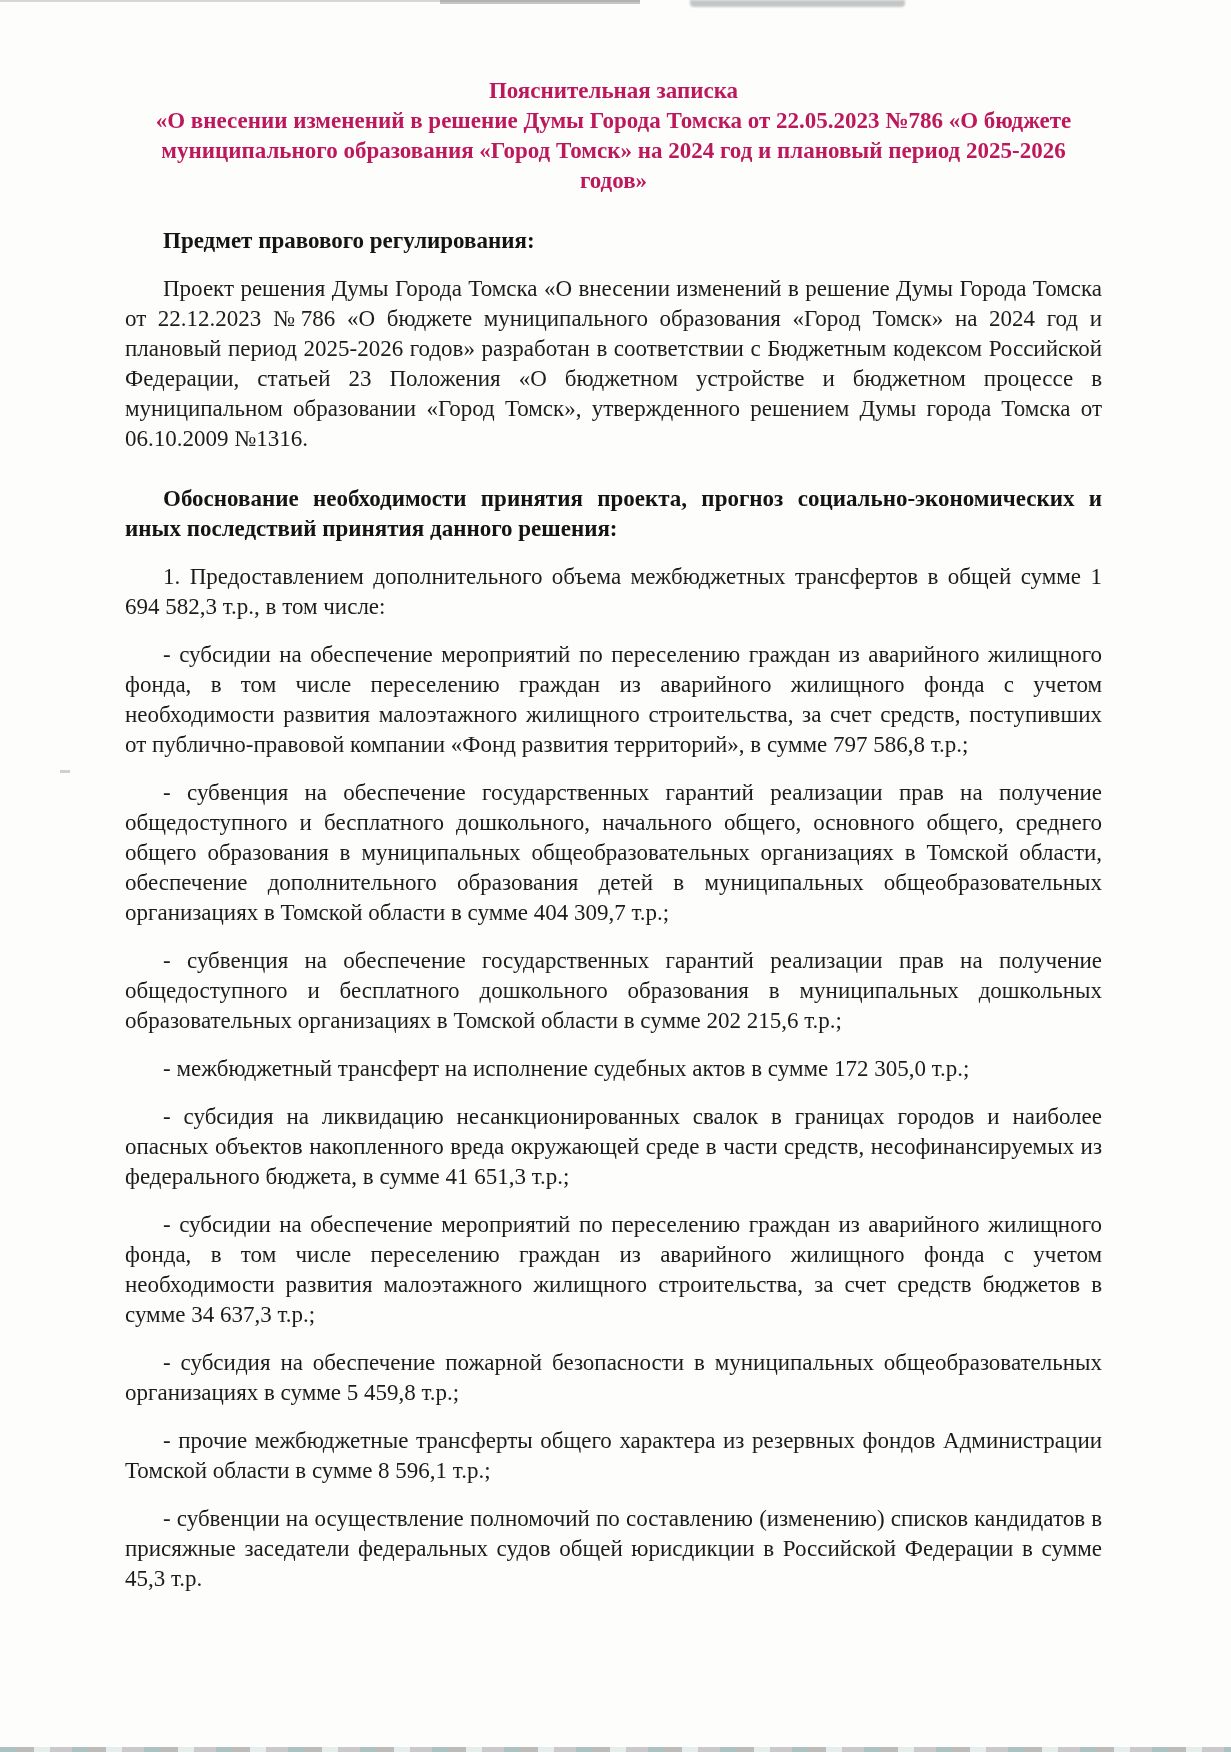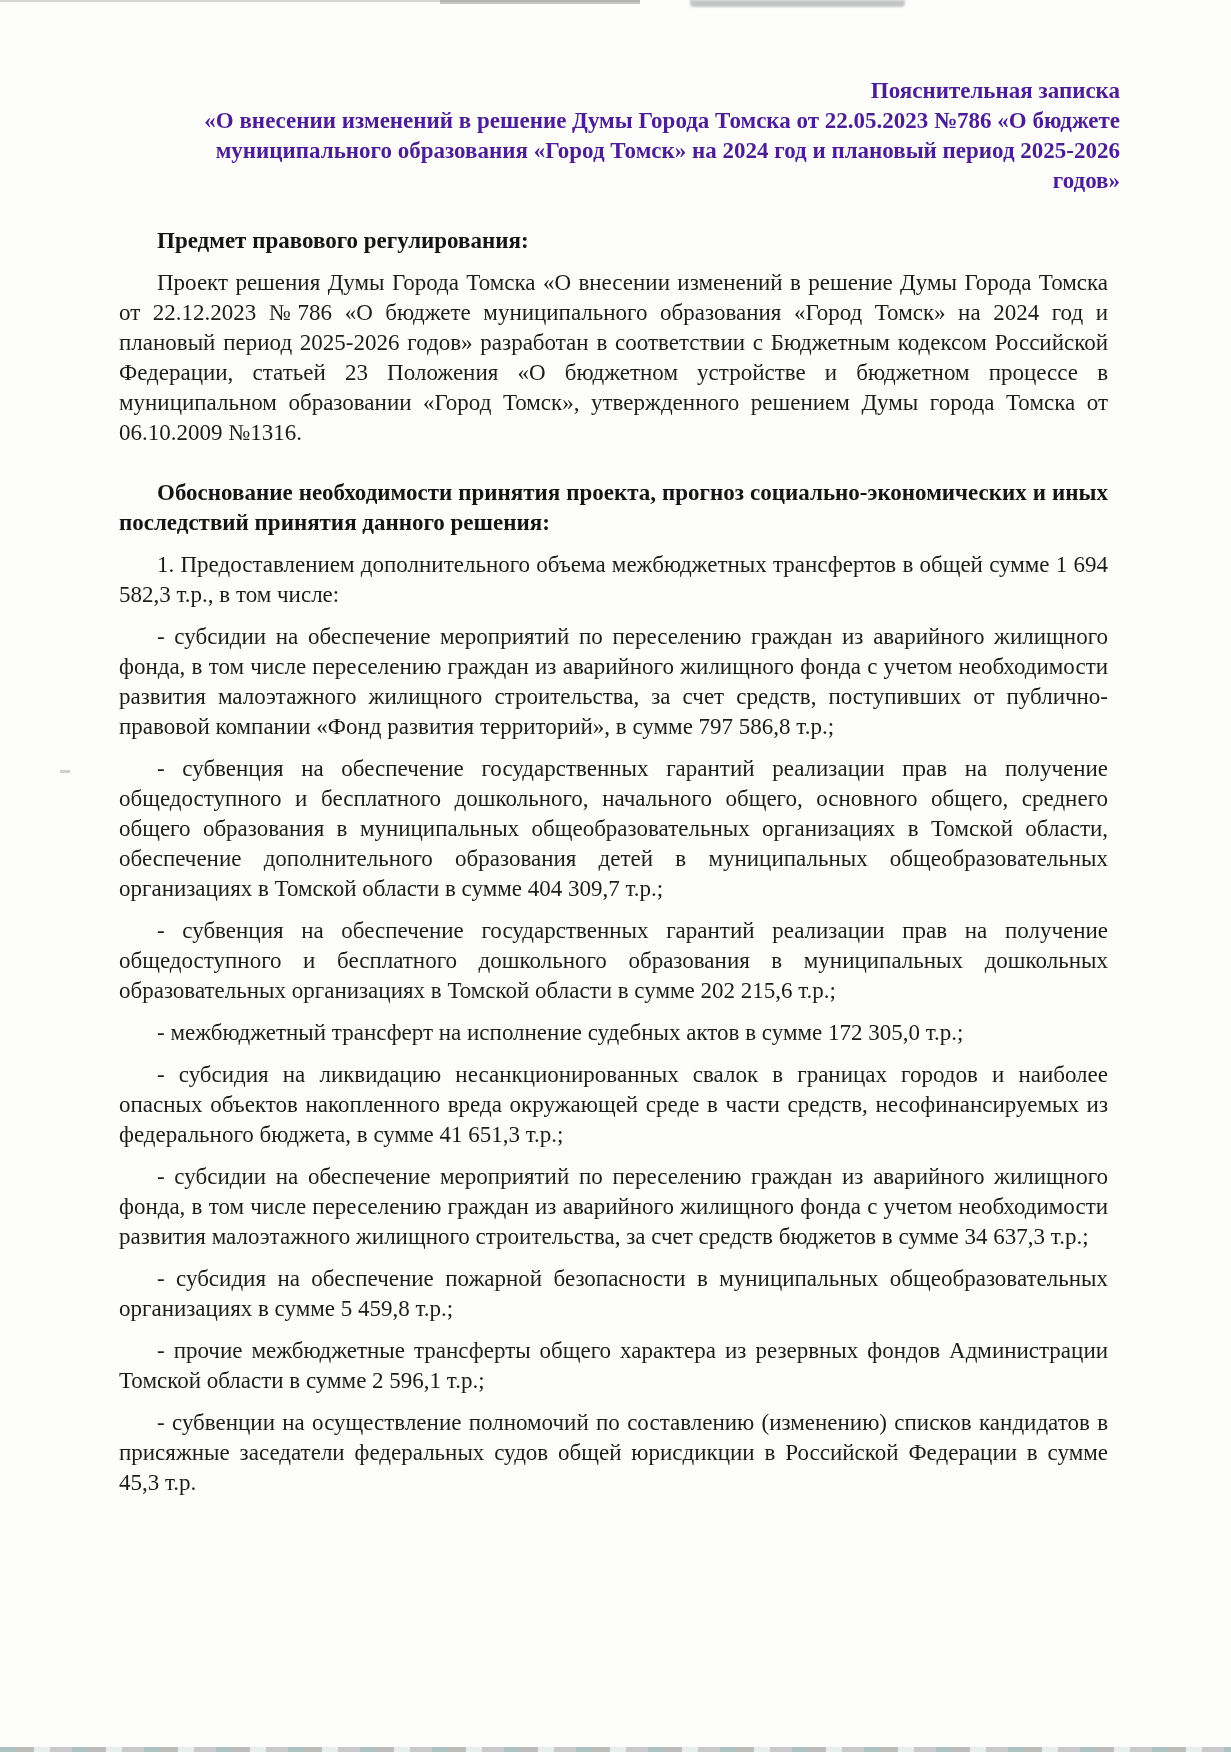--- a/index.html
+++ b/index.html
@@ -16,27 +16,27 @@
   .content {
     position: absolute;
     top: 76px;
     left: 107px;
     width: 1013px;
   }
   .doc-title {
     font-weight: bold;
     font-size: 23px;
     line-height: 30px;
-    text-align: right;
+    text-align: center;
     margin-bottom: 30px;
-    color: #4c1d95;
+    color: #be185d;
   }
   .title-line { white-space: nowrap; }
   p {
-    margin: 12px;
+    margin: 18px;
     font-size: 23px;
     line-height: 30px;
     text-align: justify;
     text-indent: 38px;
   }
   p.heading {
     font-weight: bold;
     color: #141414;
   }
   p.gap-above { margin-top: 30px; }
@@ -82,17 +82,17 @@
     <p class="heading gap-above">Обоснование необходимости принятия проекта, прогноз социально-экономических и иных последствий принятия данного решения:</p>
 
     <p>1. Предоставлением дополнительного объема межбюджетных трансфертов в общей сумме 1 694 582,3 т.р., в том числе:</p>
     <p>- субсидии на обеспечение мероприятий по переселению граждан из аварийного жилищного фонда, в том числе переселению граждан из аварийного жилищного фонда с учетом необходимости развития малоэтажного жилищного строительства, за счет средств, поступивших от публично-правовой компании «Фонд развития территорий», в сумме 797 586,8 т.р.;</p>
     <p>- субвенция на обеспечение государственных гарантий реализации прав на получение общедоступного и бесплатного дошкольного, начального общего, основного общего, среднего общего образования в муниципальных общеобразовательных организациях в Томской области, обеспечение дополнительного образования детей в муниципальных общеобразовательных организациях в Томской области в сумме 404 309,7 т.р.;</p>
     <p>- субвенция на обеспечение государственных гарантий реализации прав на получение общедоступного и бесплатного дошкольного образования в муниципальных дошкольных образовательных организациях в Томской области в сумме 202 215,6 т.р.;</p>
     <p>- межбюджетный трансферт на исполнение судебных актов в сумме 172 305,0 т.р.;</p>
     <p>- субсидия на ликвидацию несанкционированных свалок в границах городов и наиболее опасных объектов накопленного вреда окружающей среде в части средств, несофинансируемых из федерального бюджета, в сумме 41 651,3 т.р.;</p>
     <p>- субсидии на обеспечение мероприятий по переселению граждан из аварийного жилищного фонда, в том числе переселению граждан из аварийного жилищного фонда с учетом необходимости развития малоэтажного жилищного строительства, за счет средств бюджетов в сумме 34 637,3 т.р.;</p>
     <p>- субсидия на обеспечение пожарной безопасности в муниципальных общеобразовательных организациях в сумме 5 459,8 т.р.;</p>
-    <p>- прочие межбюджетные трансферты общего характера из резервных фондов Администрации Томской области в сумме 2 596,1 т.р.;</p>
+    <p>- прочие межбюджетные трансферты общего характера из резервных фондов Администрации Томской области в сумме 8 596,1 т.р.;</p>
     <p>- субвенции на осуществление полномочий по составлению (изменению) списков кандидатов в присяжные заседатели федеральных судов общей юрисдикции в Российской Федерации в сумме 45,3 т.р.</p>
 
   </div>
 </div>
 
 </body></html>

